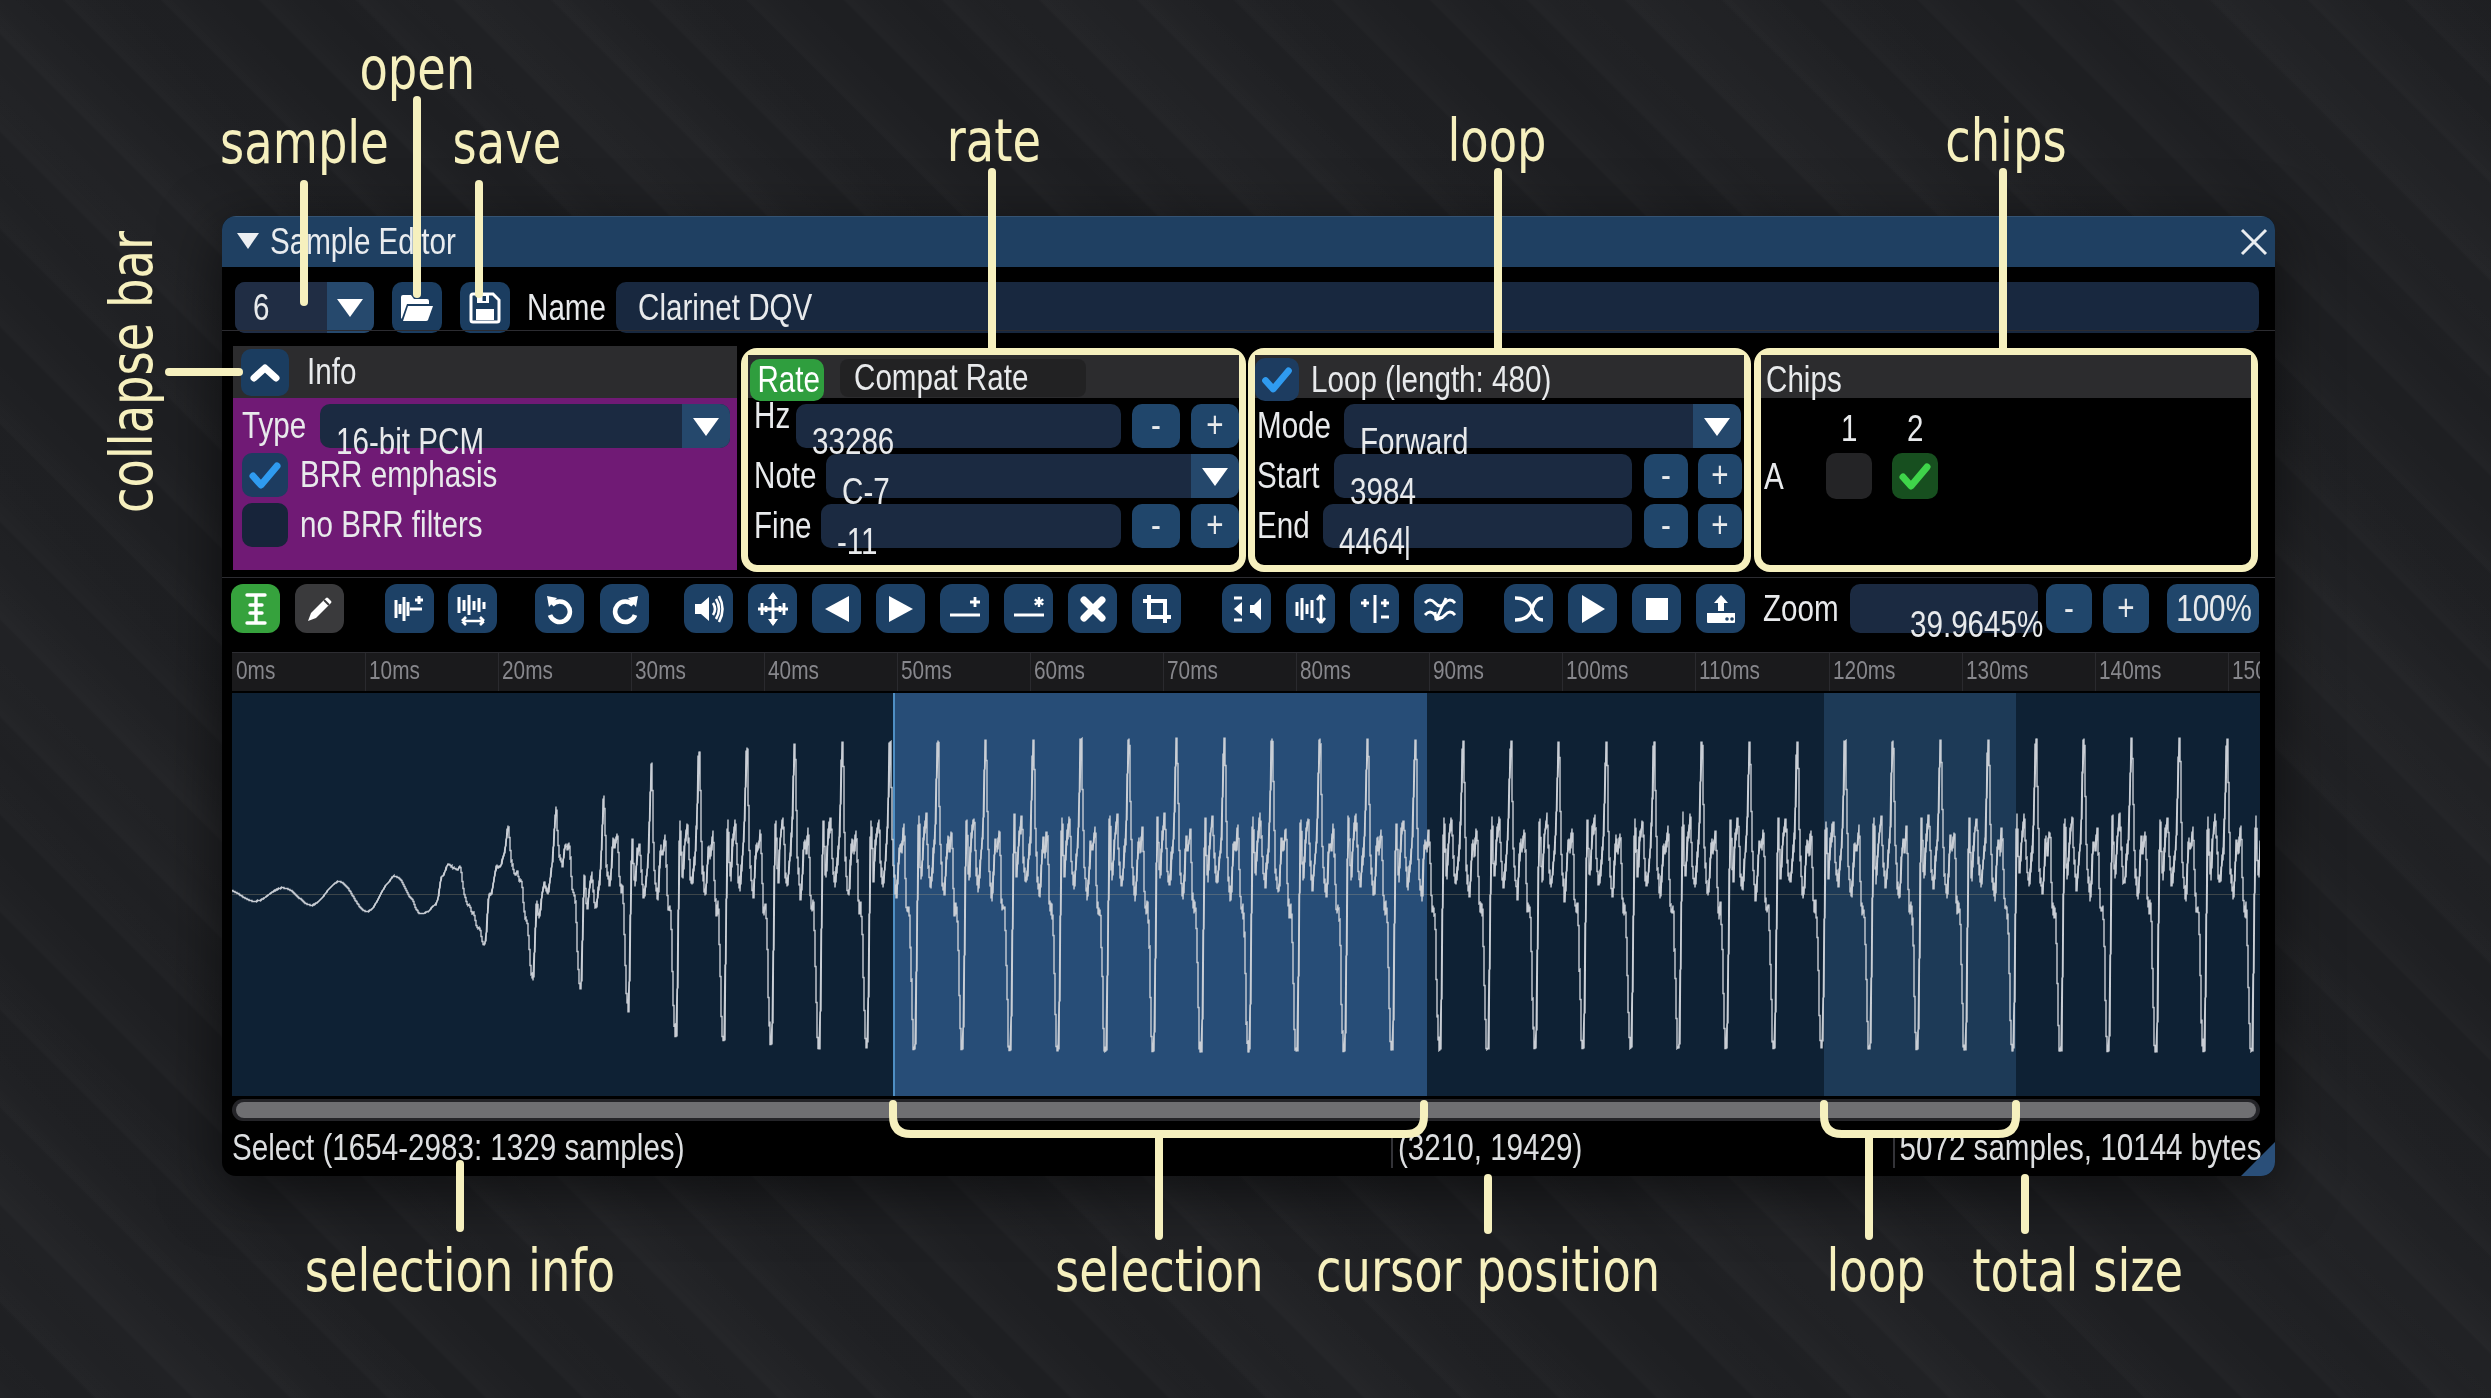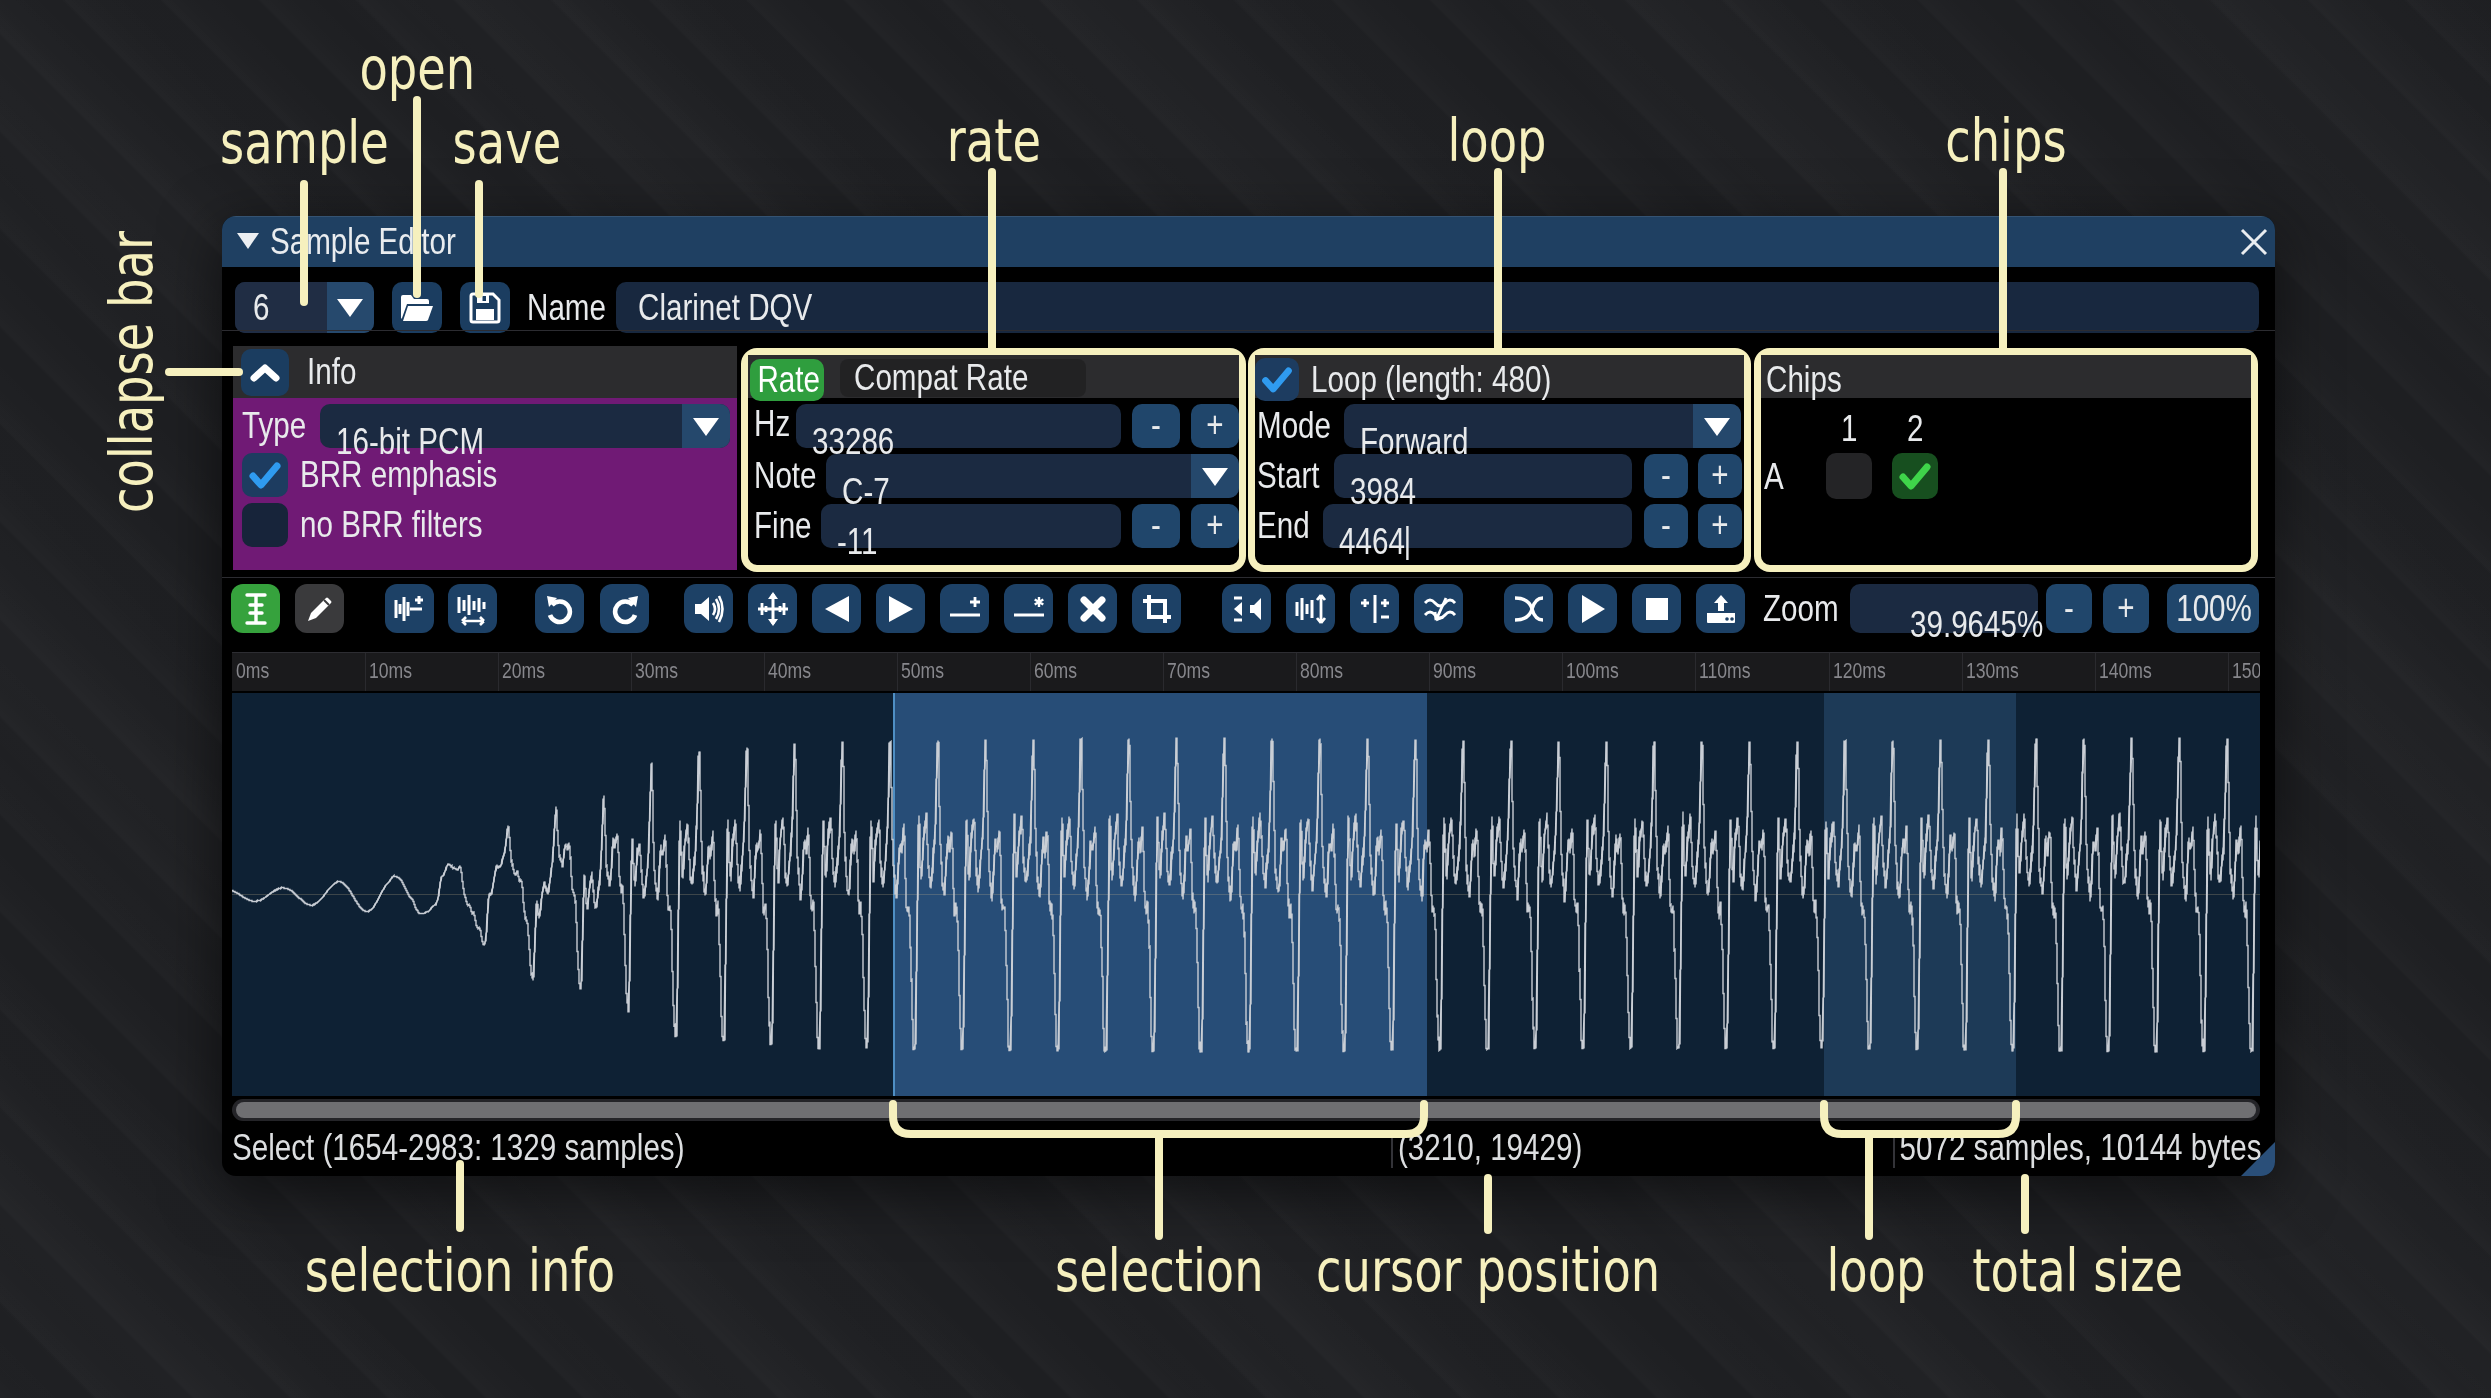--- a/index.html
+++ b/index.html
@@ -90,21 +90,21 @@
   #zoom-plus{left:1881px;top:368px;width:46px;height:49px;}
   #zoom-100{left:1945px;top:368px;width:92px;height:49px;background:#20466b;border-radius:10px;text-align:center;}
   #zoom-100 span{display:block;line-height:49px;font-size:37px;transform:scaleX(0.8);}
   .zbtn{background:#20466b;border-radius:10px;text-align:center;}
   .zbtn span{display:block;line-height:47px;font-size:37px;transform:scaleX(0.8);}
 
   
   #ruler{left:10px;top:436px;width:2028px;height:38px;background:#1a1a1c;
          border-top:1px solid #2d2d32;border-bottom:3px solid #000;overflow:hidden;}
   .rtick{position:absolute;top:0;bottom:0;width:1px;background:#2a2a2e;}
-  .rlab{position:absolute;top:0;height:35px;line-height:35px;font-size:22px;color:#87878c;}
+  .rlab{position:absolute;top:0;height:35px;line-height:35px;font-size:26px;color:#87878c;}
   #wave{left:10px;top:477px;width:2028px;height:403px;background:#0e2134;overflow:hidden;}
   #sel-region{position:absolute;top:0;bottom:0;background:#274d77;border-left:2px solid #4f8fc4;}
   #loop-region{position:absolute;top:0;bottom:0;background:#1d3a57;}
   #zeroline{position:absolute;left:0;right:0;top:201px;height:1px;background:rgba(205,185,140,0.25);z-index:2;}
   
   #scroll{left:10px;top:883px;width:2028px;height:22px;border-radius:11px;background:#242428;}
   #scroll .grab{position:absolute;left:4px;top:3px;right:4px;bottom:3px;border-radius:9px;background:#6f6f72;}
   
   #status-left{left:10px;top:906px;height:52px;line-height:52px;font-size:37px;color:#dcdee0;}
   #status-center{left:1176px;top:906px;height:52px;line-height:52px;font-size:37px;color:#dcdee0;}
@@ -202,21 +202,21 @@
     </div>
 
     <div id="rate-panel" class="abs outlined">
       <div class="pinner">
         <div class="panel-h" style="height:43px;">
           <div id="rate-btn">
               <span>Rate</span>
             </div>
           <div class="abs rowlbl" style="left:92px;top:4px;height:38px;line-height:38px;padding:0 14px;background:rgba(0,0,0,0.22);border-radius:8px;"><span class="cx">Compat Rate</span></div>
         </div>
-        <div class="abs rowlbl" style="left:6px;top:47px;"><span class="cx">Hz</span></div>
+        <div class="abs rowlbl" style="left:6px;top:39px;"><span class="cx">Hz</span></div>
         <div class="field" style="left:48px;top:49px;width:325px;">
             <span class="tx"><span class="cx">33286</span></span>
           </div>
         <div class="stepbtn" style="left:384px;top:49px;">
             <span>-</span>
           </div>
         <div class="stepbtn" style="left:443px;top:49px;">
             <span>+</span>
           </div>
         <div class="abs rowlbl" style="left:6px;top:99px;"><span class="cx">Note</span></div>

